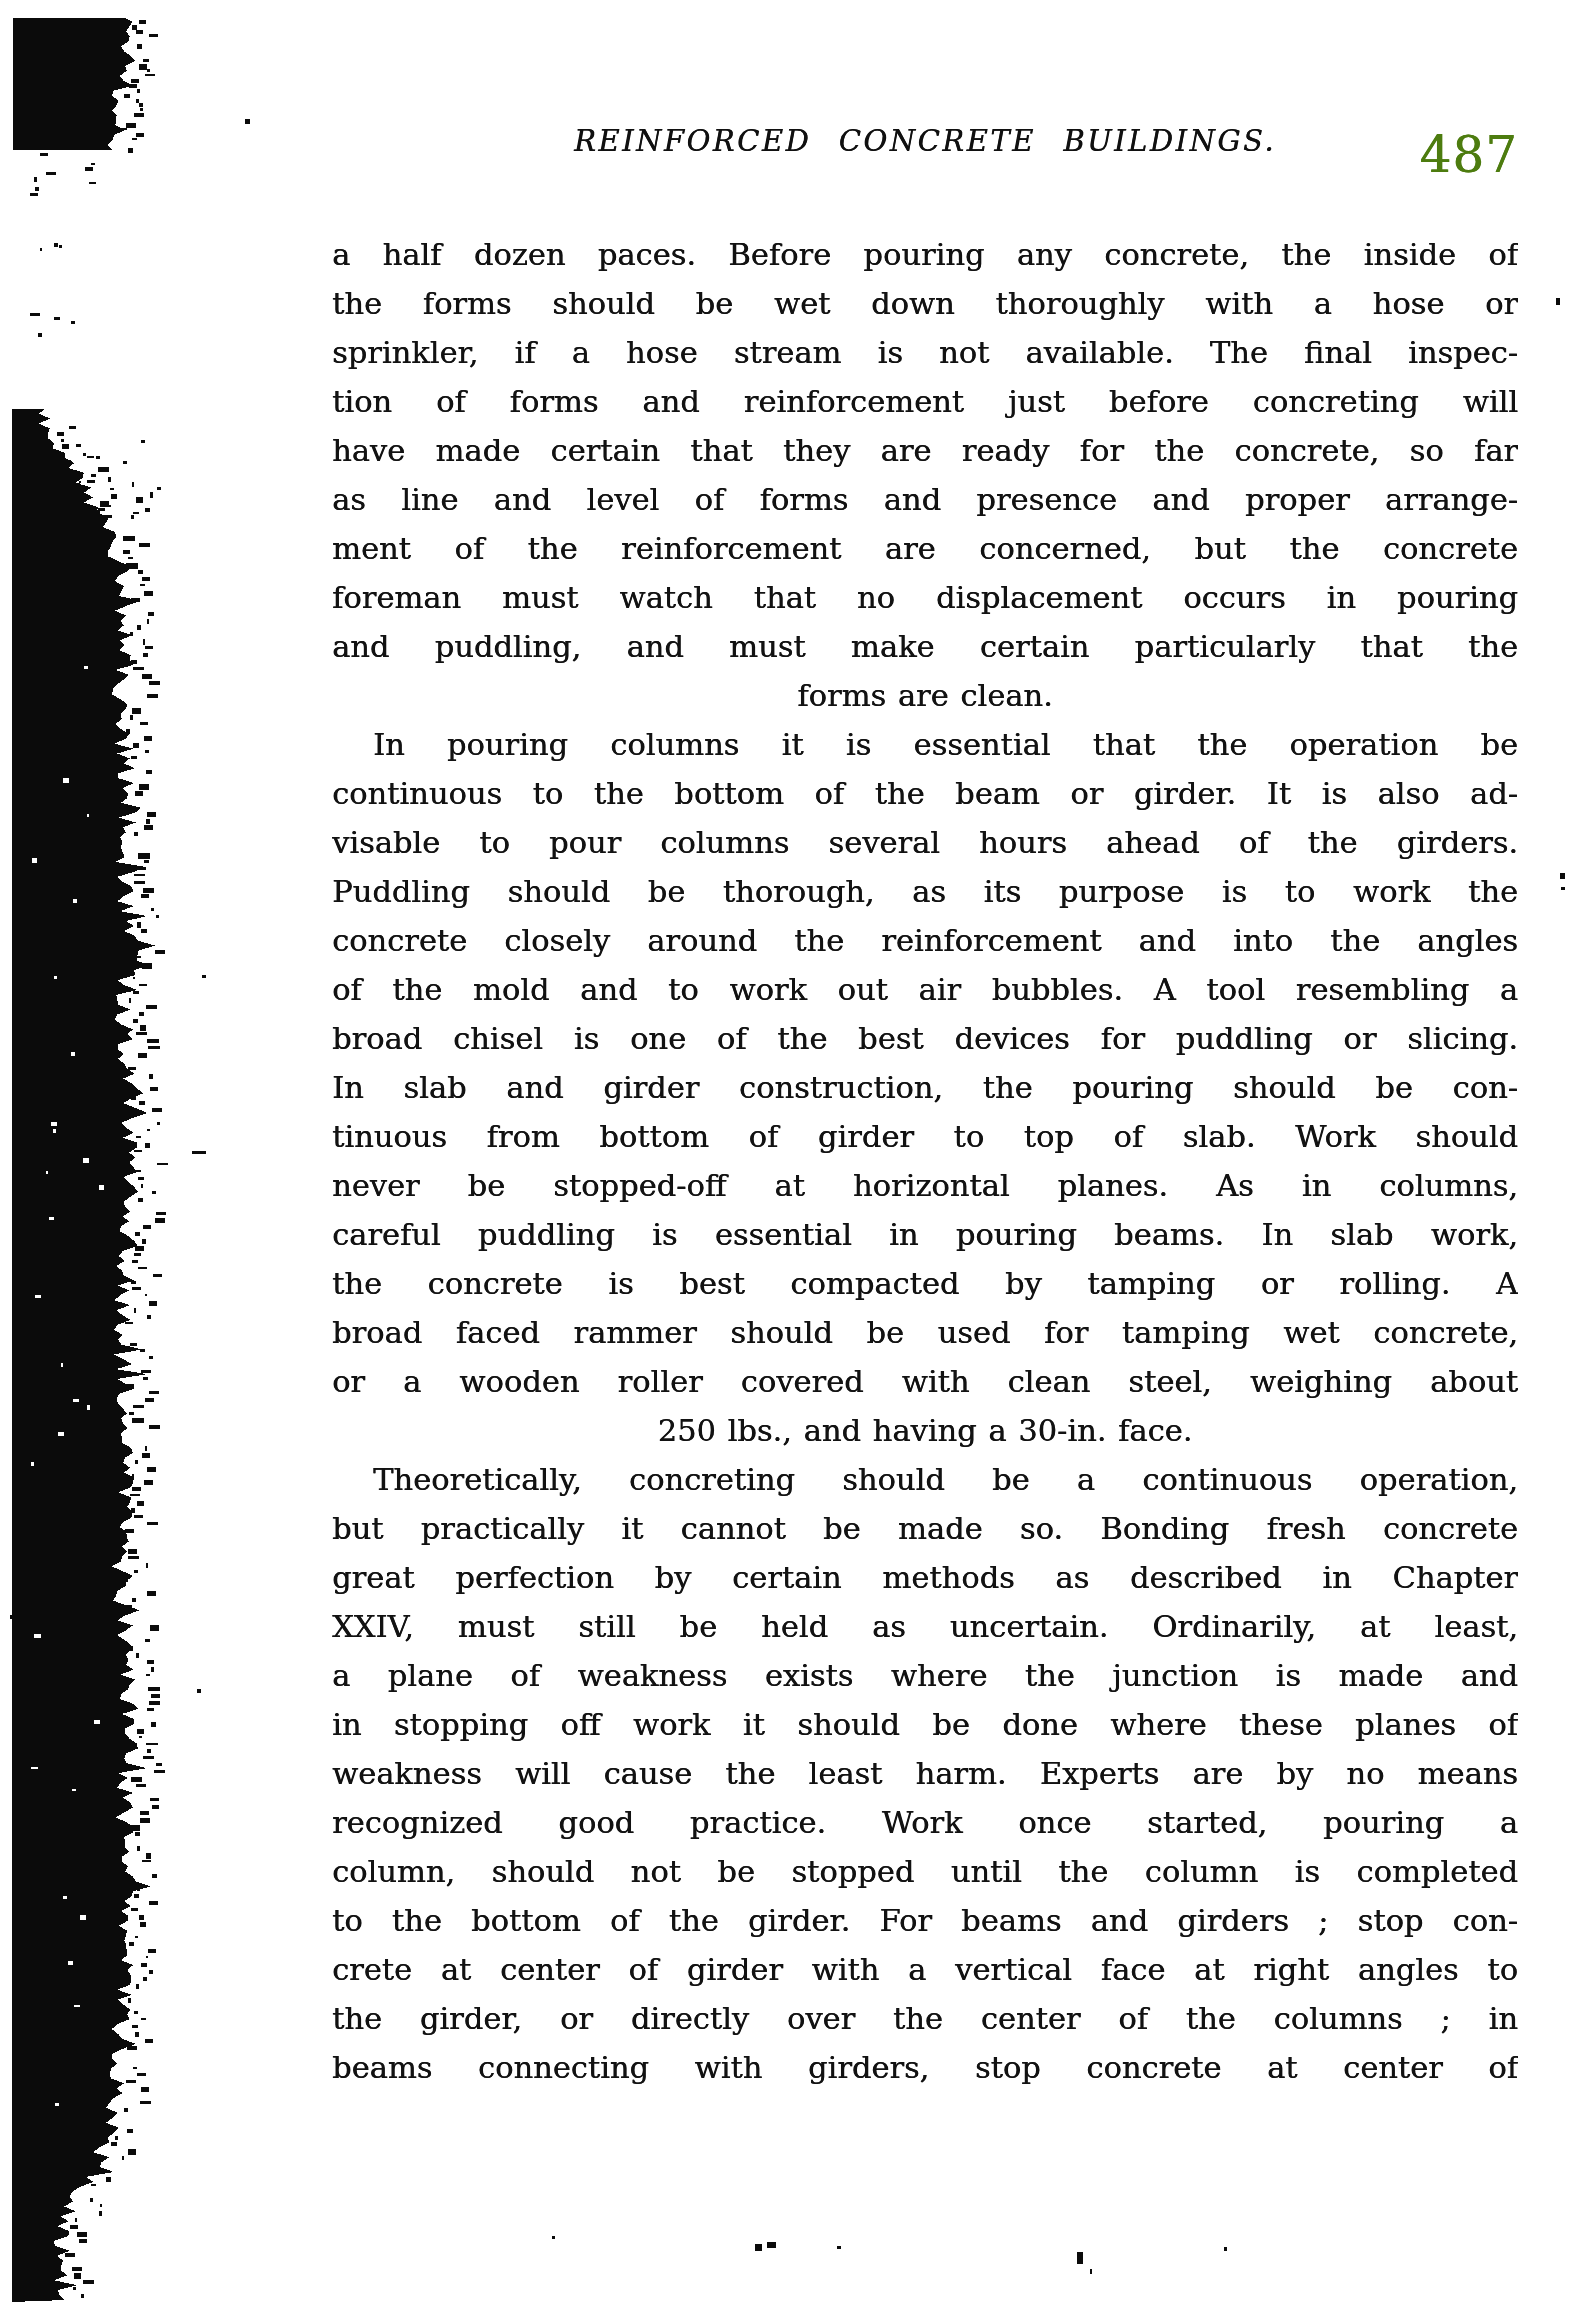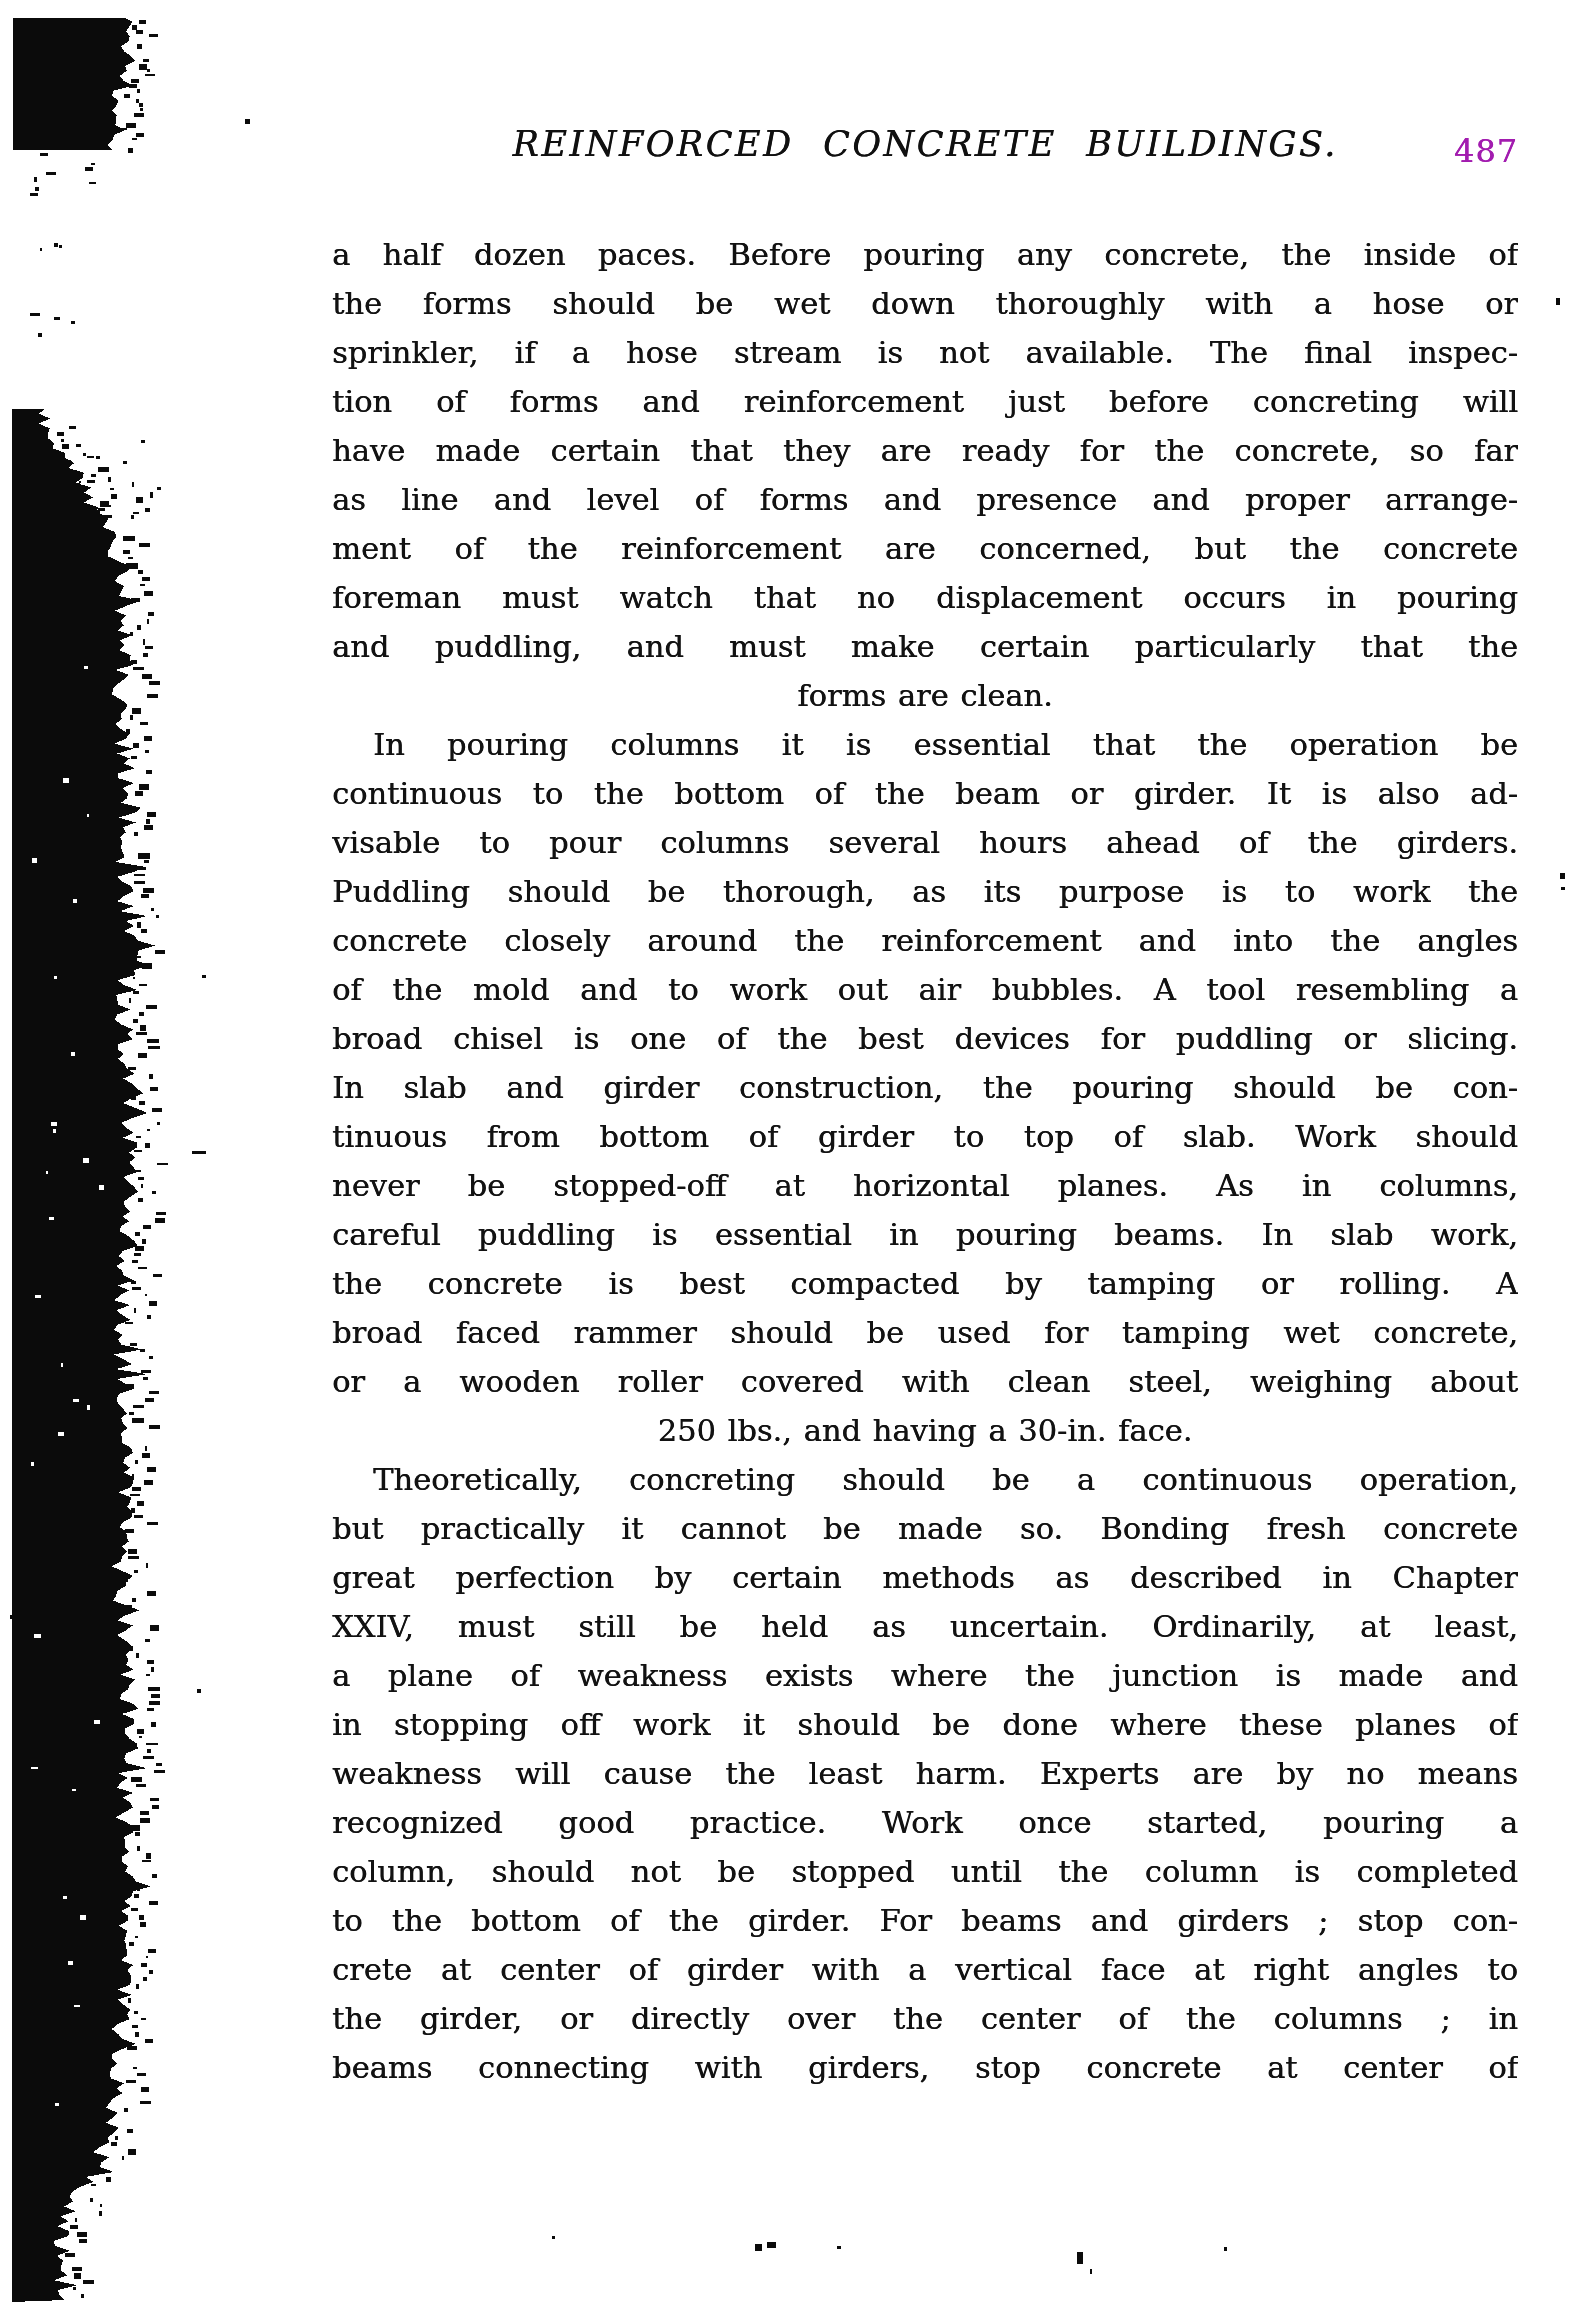--- a/index.html
+++ b/index.html
@@ -13,27 +13,27 @@
   
   #artifacts { position:absolute; left:0; top:0; width:1593px; height:2302px; pointer-events:none; }
 
   
   .header {
     position:absolute; left:332px; top:124px; width:1186px; height:59px;
     text-align:center; white-space:nowrap;
   }
   .running-title {
     display:inline-block;
-    font-style:italic; font-size:35px; letter-spacing:2.5px; word-spacing:15.8px;
+    font-style:italic; font-size:29px; letter-spacing:2.5px; word-spacing:15.8px;
     color:#101010;
     text-shadow:0.4px 0 0 currentColor;
   }
   .page-number {
-    position:absolute; right:0; top:8px;
-    font-size:32px; font-style:normal; letter-spacing:1px; color:#a21caf;
+    position:absolute; right:0; top:2px;
+    font-size:50px; font-style:normal; letter-spacing:1px; color:#4d7c0f;
     text-shadow:0.4px 0 0 currentColor;
   }
 
   
   .textblock { position:absolute; left:332px; top:230px; width:1186px; }
   .line {
     height:49px; line-height:49px; overflow:hidden;
     font-size:30.5px; color:#121212; word-spacing:2px;
     text-align:justify;
     text-shadow:0.4px 0 0 currentColor;

